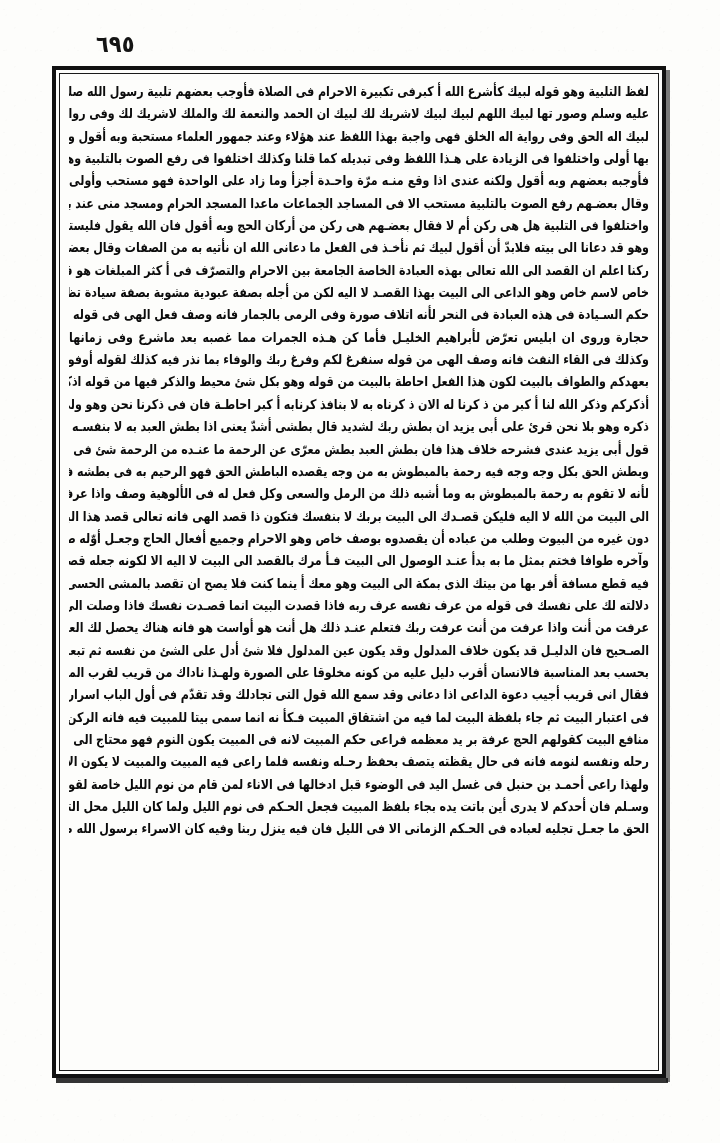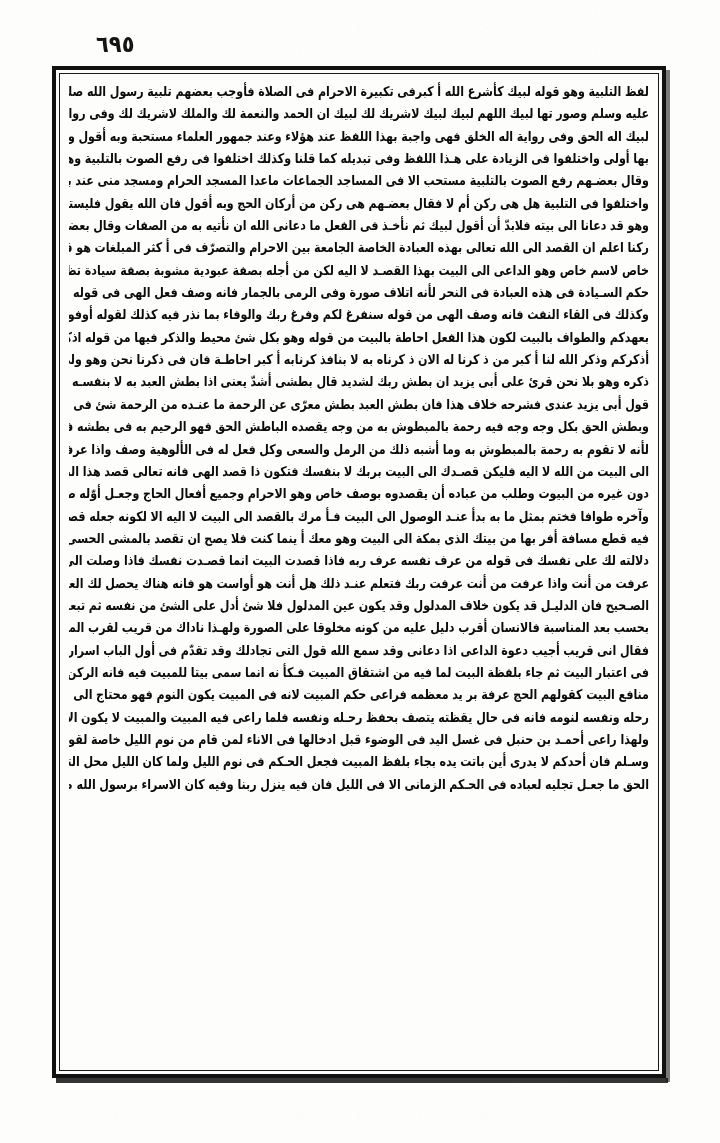--- a/index.html
+++ b/index.html
@@ -138,26 +138,28 @@
 
   <div class="folio">٦٩٥</div>
 
   <div class="text-frame">
     <div class="text-frame-inner">
       <div class="body-text" id="body-text">
           <div class="ln"><span>لفظ التلبية  وهو قوله لبيك كأشرع الله أ  كبرفى تكبيرة الاحرام فى الصلاة فأوجب بعضهم تلبية رسول الله صلى الله</span></div>
           <div class="ln"><span>عليه وسلم وصور تها لبيك اللهم لبيك لبيك لاشريك لك لبيك ان الحمد والنعمة لك والملك لاشريك لك  وفى رواية</span></div>
           <div class="ln"><span>لبيك اله الحق وفى رواية اله الخلق فهى واجبة بهذا اللفظ عند هؤلاء وعند جمهور العلماء مستحبة  وبه أقول واللفظ</span></div>
           <div class="ln"><span>بها أولى واختلفوا فى الزيادة على هـذا اللفظ وفى تبديله كما قلنا  وكذلك اختلفوا فى رفع الصوت بالتلبية وهو الاهلال</span></div>
+          <div class="ln"><span>فأوجبه بعضهم  وبه أقول ولكنه عندى اذا وقع منـه مرّة واحـدة أجزأ وما زاد على الواحدة فهو مستحب وأولى</span></div>
           <div class="ln"><span>وقال بعضـهم رفع الصوت بالتلبية مستحب الا فى المساجد الجماعات ماعدا المسجد الحرام ومسجد منى عند بعضهم</span></div>
           <div class="ln"><span>واختلفوا فى التلبية هل هى ركن أم لا فقال بعضـهم هى ركن من أركان الحج  وبه أقول فان الله يقول فليستجيبوا لى</span></div>
           <div class="ln"><span>وهو قد دعانا الى بيته فلابدّ أن أقول لبيك  ثم نأخـذ فى الفعل ما دعانى الله ان نأتيه به من الصفات  وقال بعضهم ليست</span></div>
           <div class="ln"><span>ركنا  اعلم ان القصد الى الله تعالى بهذه العبادة الخاصة الجامعة بين الاحرام  والتصرّف فى أ  كثر المبلغات هو قصد</span></div>
           <div class="ln"><span>خاص لاسم خاص وهو الداعى الى البيت بهذا القصـد لا اليه لكن من أجله بصفة عبودية مشوبة بصفة سيادة تظهر</span></div>
           <div class="ln"><span>حكم السـيادة فى هذه العبادة فى النحر لأنه اتلاف صورة وفى الرمى بالجمار فانه وصف فعل الهى فى قوله  وأمطرنا عليهم</span></div>
+          <div class="ln"><span>حجارة وروى ان ابليس تعرّض لأبراهيم الخليـل فأما كن هـذه الجمرات مما غصبه بعد ماشرع  وفى زمانها</span></div>
           <div class="ln"><span>وكذلك فى القاء النفث فانه وصف الهى من قوله  سنفرغ لكم  وفرغ ربك والوفاء بما نذر فيه كذلك لقوله أوفوا</span></div>
           <div class="ln"><span>بعهدكم والطواف بالبيت لكون هذا الفعل احاطة بالبيت من قوله وهو بكل شئ محيط والذكر فيها من قوله اذكرونى</span></div>
           <div class="ln"><span>أذكركم وذكر الله لنا أ  كبر من ذ  كرنا له الان ذ  كرناه به لا بنافذ كرنابه أ  كبر احاطـة فان فى ذكرنا نحن وهو ولى</span></div>
           <div class="ln"><span>ذكره وهو بلا نحن قرئ على أبى يزيد ان بطش ربك لشديد  قال بطشى أشدّ يعنى اذا بطش العبد به لا بنفسـه وانما</span></div>
           <div class="ln"><span>قول أبى يزيد عندى فشرحه خلاف هذا فان بطش العبد بطش معرّى عن الرحمة ما عنـده من الرحمة شئ فى حال بطشه</span></div>
           <div class="ln"><span>وبطش الحق بكل وجه وجه فيه رحمة بالمبطوش به من وجه يقصده الباطش الحق فهو الرحيم به فى بطشه فيبطش العبد أشـدّ</span></div>
           <div class="ln"><span>لأنه لا تقوم به رحمة بالمبطوش به  وما أشبه ذلك من الرمل والسعى وكل فعل له فى الألوهية وصف  واذا عرفت ان القصد</span></div>
           <div class="ln"><span>الى البيت من الله لا اليه فليكن قصـدك الى البيت بربك لا بنفسك فتكون ذا قصد الهى فانه تعالى قصد هذا البيت</span></div>
           <div class="ln"><span>دون غيره من البيوت وطلب من عباده أن يقصدوه بوصف خاص وهو الاحرام وجميع أفعال الحاج وجعـل أوّله طوافا</span></div>
           <div class="ln"><span>وآخره طوافا فختم بمثل ما به بدأ عنـد الوصول الى البيت فـأ مرك بالقصد الى البيت لا اليه الا لكونه جعله قصدا حسيا</span></div>

